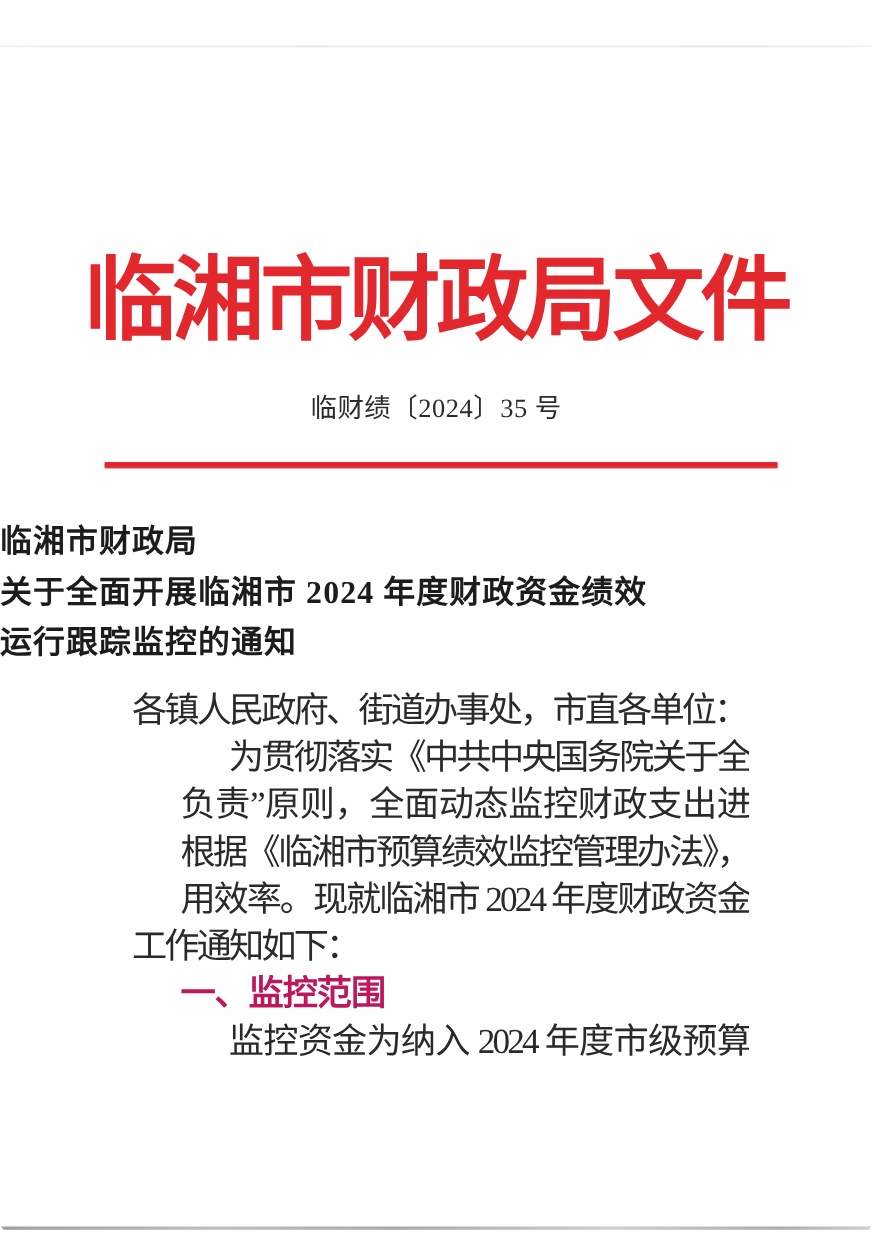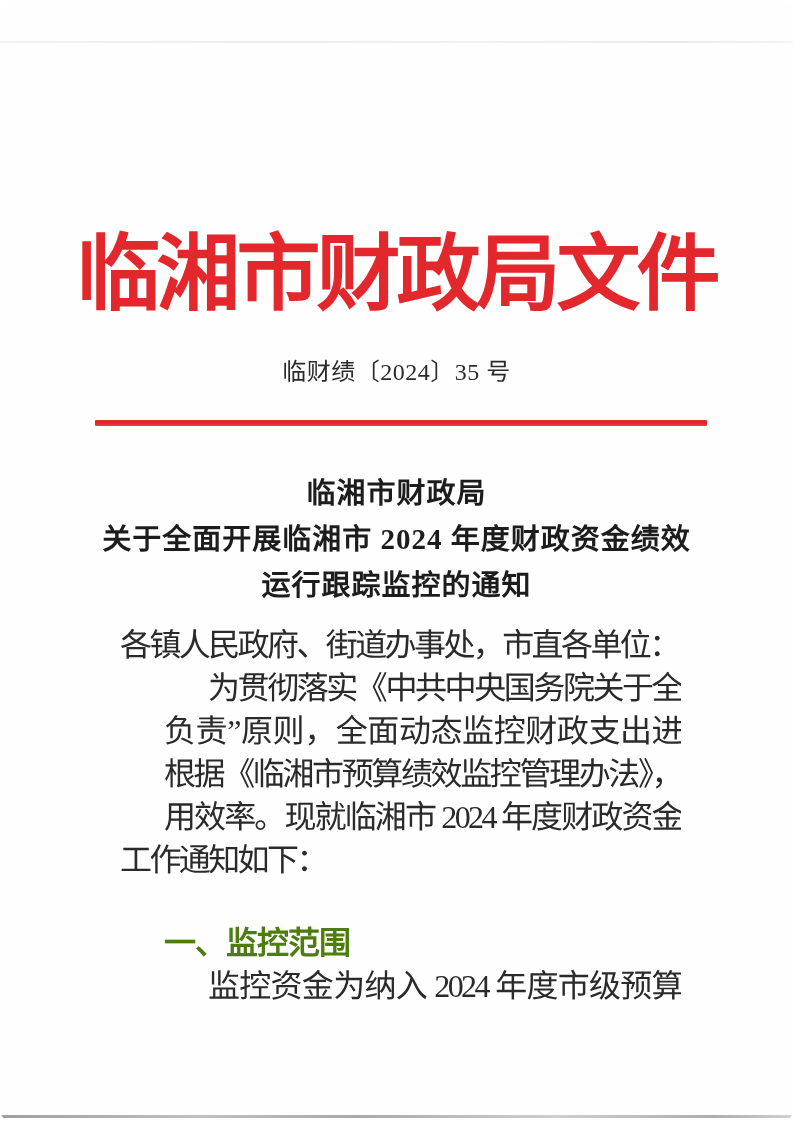--- a/index.html
+++ b/index.html
@@ -62,21 +62,20 @@
     top: 420px; left: 95px;
     width: 612px; height: 6px;
     background: linear-gradient(180deg, #e23139 0%, #dd2126 45%, #e6454b 100%);
     border-radius: 1px;
   }
   
   .doc-title {
     position: absolute;
     top: 470px; left: 0;
     width: 793px;
-    text-align: center;
     font-weight: 700;
     font-size: 29px;
     line-height: 46px;
     letter-spacing: 1px;
     color: #1c1c1c;
   }
   
   .body-block {
     position: absolute;
     top: 624px; left: 120px;
@@ -96,22 +95,21 @@
     text-align-last: justify;
     margin-left: 44px;
   }
   .line.indent {
     text-indent: 44px;
   }
   .line.heading {
     font-family: Liberation Sans, sans-serif;
     font-weight: 700;
     letter-spacing: -1px;
-    color: #4d7c0f;
-    margin-top: 40px;
+    color: #be185d;
   }
 </style>
 </head>
 <body>
 
 <div class="page">
 
   <div class="scan-line-top"></div>
 
   <div class="letterhead">临湘市财政局文件</div>

